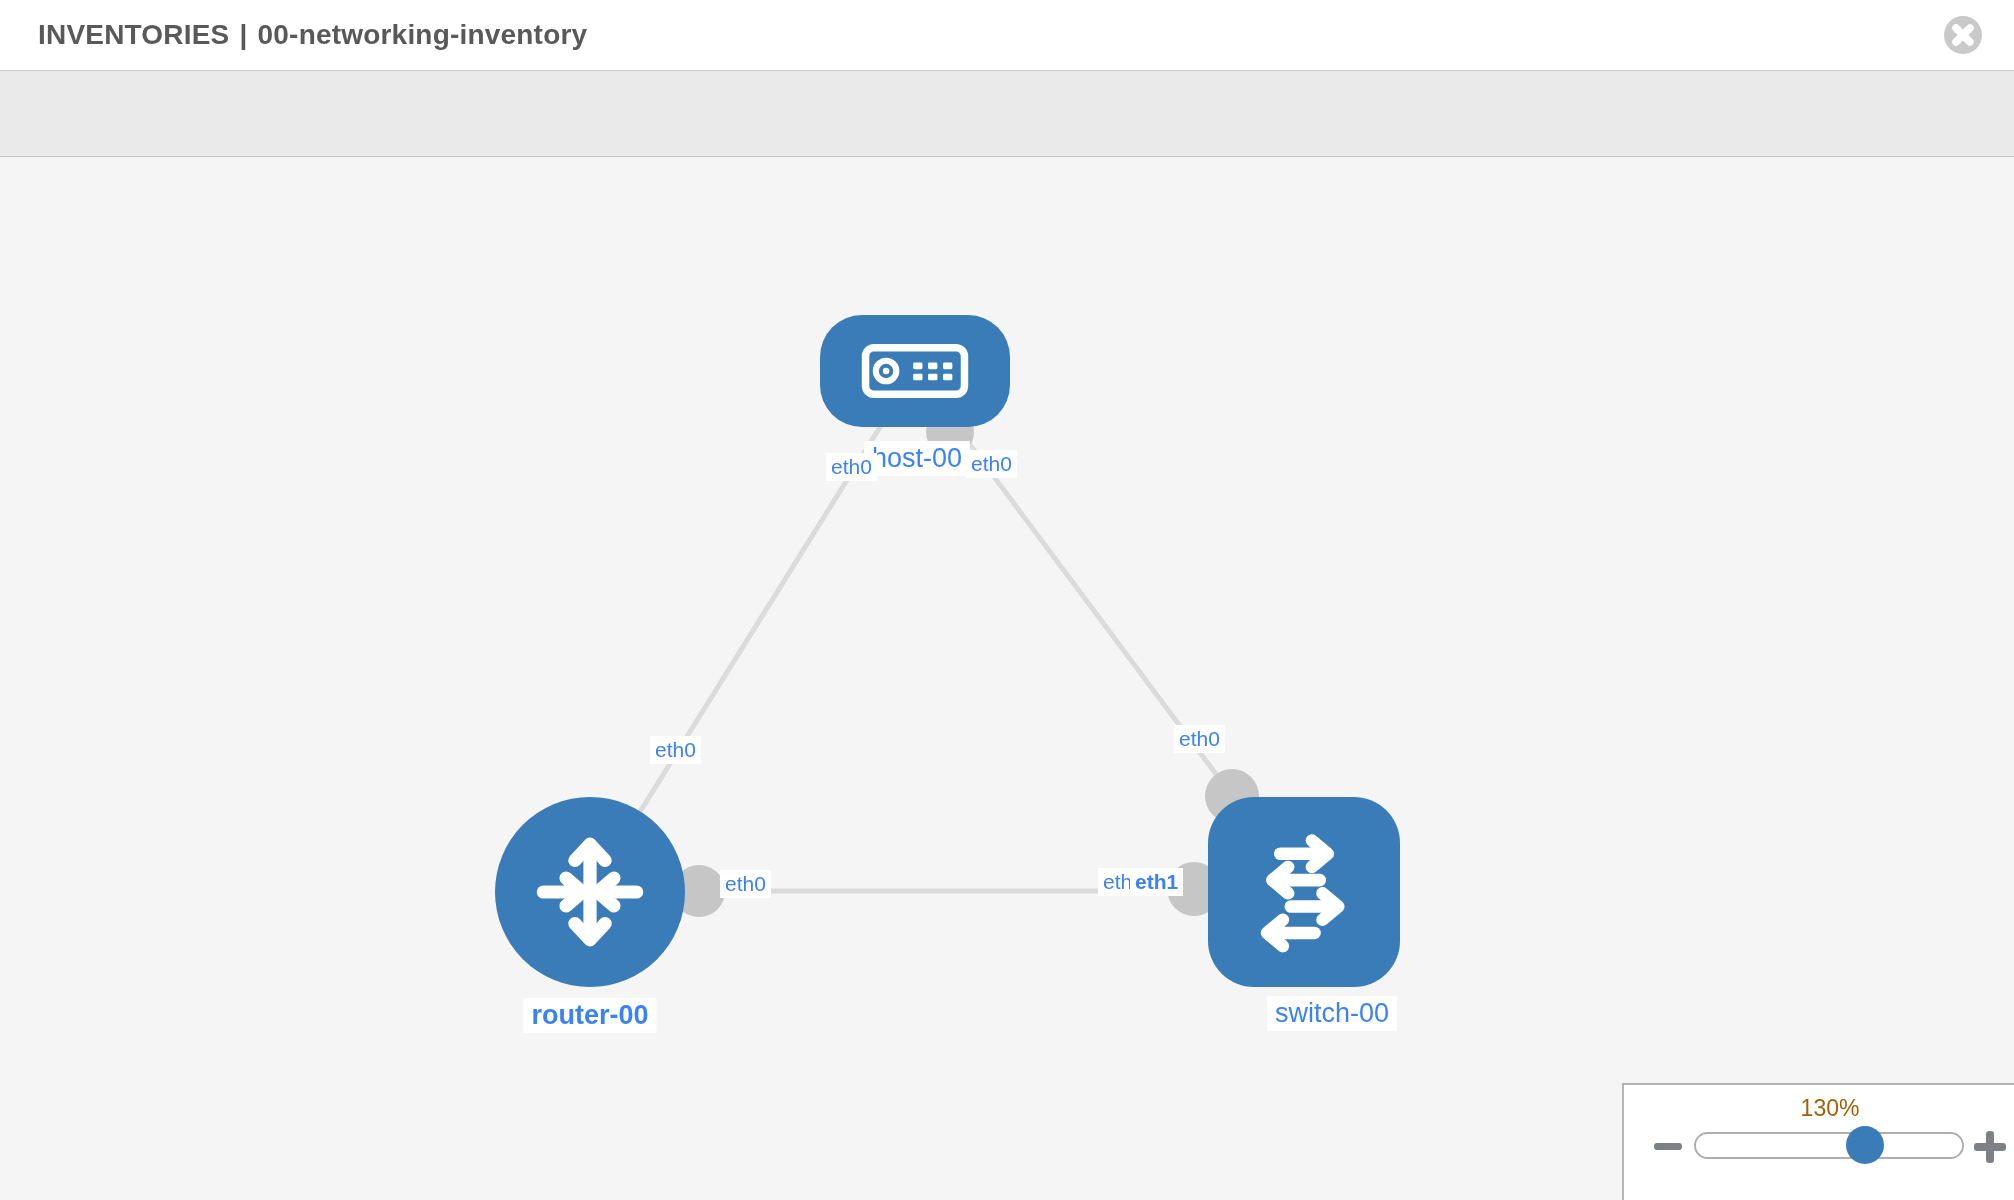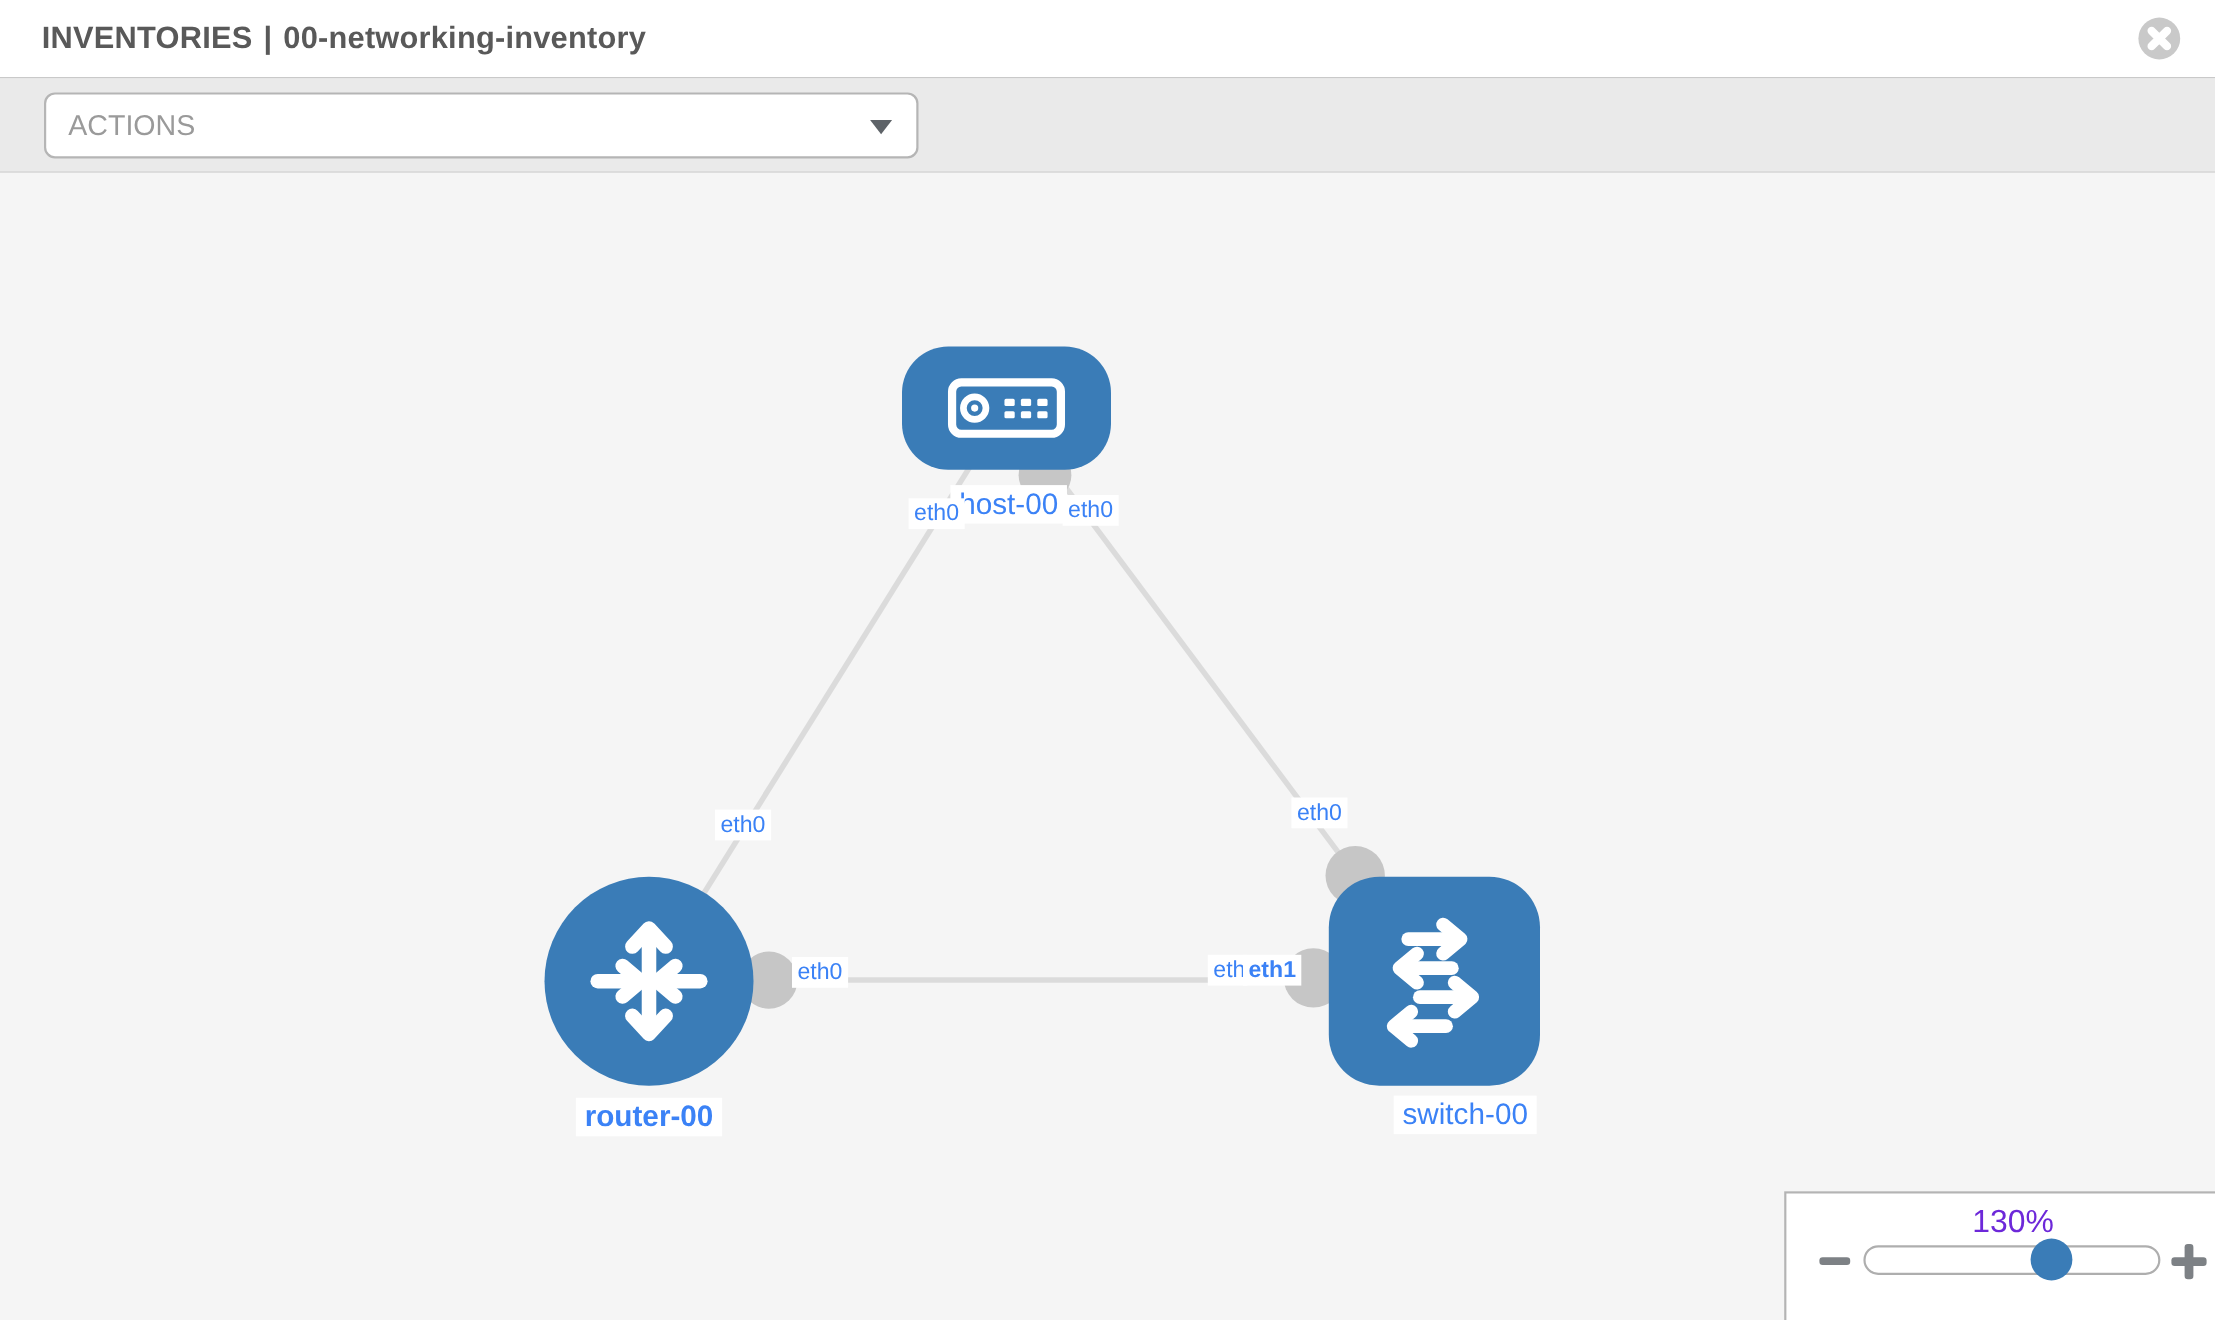--- a/index.html
+++ b/index.html
@@ -40,21 +40,21 @@
 
   .chip { position:absolute; background:#ffffff; color:#3b82f6; white-space:nowrap; }
   .node-chip { font-size:27px; padding:2px 8px; transform:translateX(-50%); }
   .port-chip { font-size:21px; padding:2px 5px; }
   .port-chip.clipped { width:36px; overflow:hidden; padding-right:0; }
 
   
   .zoom-panel { position:absolute; left:1622px; top:1083px; width:400px; height:125px;
                 background:#ffffff; border:2px solid #b4b4b4; }
   .zoom-level { position:absolute; left:206px; top:10px; transform:translateX(-50%);
-                font-size:29px; color:#6d28d9; }
+                font-size:23px; color:#a16207; }
   .zoom-out { position:absolute; left:24px; top:46px; width:40px; height:30px; cursor:pointer; }
   .zoom-out .bar { position:absolute; left:6px; top:12px; width:28px; height:7px; background:#7d8185; border-radius:3px; }
   .zoom-in { position:absolute; left:346px; top:44px; width:40px; height:34px; cursor:pointer; }
   .zoom-in .barh { position:absolute; left:4px; top:14px; width:32px; height:8px; background:#7d8185; border-radius:3px; }
   .zoom-in .barv { position:absolute; left:16px; top:2px; width:8px; height:32px; background:#7d8185; border-radius:3px; }
   .zoom-track { position:absolute; left:70px; top:47px; width:270px; height:27px; background:#ffffff;
                 border:2px solid #aeaeae; border-radius:14px; cursor:pointer; }
   .zoom-handle { position:absolute; left:222px; top:41px; width:38px; height:38px; border-radius:50%;
                  background:#3a7cb7; cursor:grab; }
 </style>
@@ -67,24 +67,20 @@
     <div class="page-title"><span>INVENTORIES</span><span class="sep">|</span><span>00-networking-inventory</span></div>
     <div class="close-btn">
       <svg width="40" height="40" viewBox="0 0 40 40">
         <circle cx="20" cy="20" r="19" fill="#c9c9c9"></circle>
         <path d="M13 13 L27 27 M27 13 L13 27" stroke="#ffffff" stroke-width="7.5" stroke-linecap="round"></path>
       </svg>
     </div>
   </div>
 
   <div class="toolbar">
-    <div class="select select-actions">
-      <span class="label">ACTIONS</span>
-      <span class="caret"></span>
-    </div>
 
     <div class="tool-icon-btn tool-wrench">
       <svg width="36" height="36" viewBox="0 0 64 64">
         <path d="M10 55 L31 34" stroke="#84878c" stroke-width="11" stroke-linecap="round" fill="none"></path>
         <circle cx="42" cy="21" r="12" fill="none" stroke="#84878c" stroke-width="9"></circle>
         <path d="M47 7 L60 20" stroke="#eaeaea" stroke-width="12" stroke-linecap="round" fill="none"></path>
       </svg>
     </div>
     <div class="tool-icon-btn tool-key">
       <svg width="36" height="36" viewBox="0 0 64 64">

